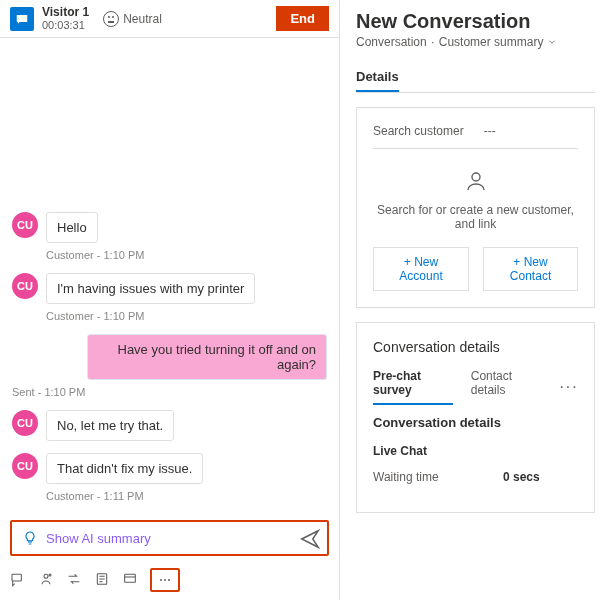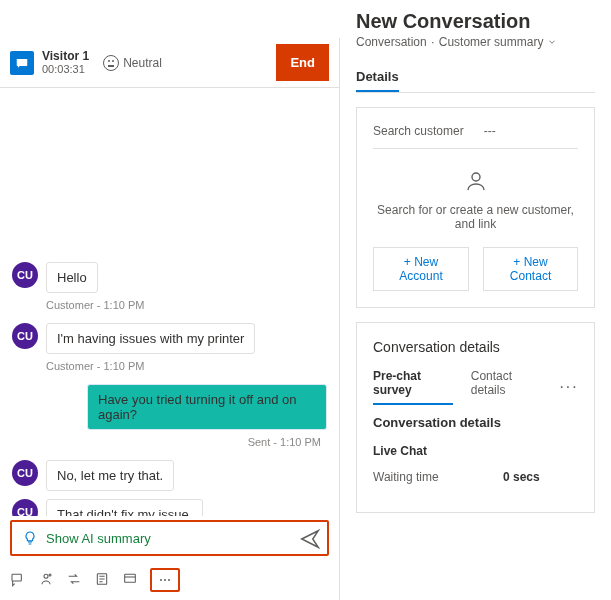--- a/index.html
+++ b/index.html
@@ -1,41 +1,41 @@
 <!DOCTYPE html>
 <html><head>
 <meta charset="utf-8">
 <style>
   * { box-sizing: border-box; margin: 0; padding: 0; font-family: "Segoe UI", Arial, sans-serif; }
   body { display: flex; width: 611px; height: 600px; background: #fff; font-size: 13px; color: #323130; }
-  .left { width: 340px; border-right: 1px solid #e1dfdd; display: flex; flex-direction: column; margin-top: 38px; }
+  .left { width: 340px; border-right: 1px solid #e1dfdd; display: flex; flex-direction: column; }
   .right { flex: 1; padding: 10px 16px 0 16px; overflow-y: auto; }
   .chat-header { display: flex; align-items: center; padding: 6px 10px; border-bottom: 1px solid #e1dfdd; gap: 8px; }
   .chat-icon { width: 24px; height: 24px; background: #0078d4; border-radius: 2px; display:flex; align-items:center; justify-content:center; }
   .visitor-info { flex: 0 0 auto; line-height: 1.1; }
   .visitor-name { font-weight: 600; font-size: 12px; }
   .visitor-time { font-size: 11px; color: #605e5c; }
   .sentiment { display: flex; align-items: center; gap: 4px; font-size: 12px; color: #605e5c; margin-left: 6px; }
   .face { width: 16px; height: 16px; border: 1.2px solid #605e5c; border-radius: 50%; position: relative; }
   .face::before, .face::after { content: ""; position: absolute; background: #605e5c; width: 2px; height: 2px; border-radius: 50%; top: 4px; }
   .face::before { left: 4px; } .face::after { right: 4px; }
   .face .mouth { position: absolute; bottom: 3px; left: 4px; width: 6px; height: 1.2px; background: #605e5c; }
-  .end-btn { margin-left: auto; background: #d83b01; color: #fff; border: none; padding: 11px 14px; font-size: 13px; cursor: pointer; font-weight:600; }
+  .end-btn { margin-left: auto; background: #d83b01; color: #fff; border: none; padding: 5px 14px; font-size: 13px; cursor: pointer; font-weight:600; }
   .messages { flex: 1; overflow-y: auto; padding: 10px 12px 6px 12px; display: flex; flex-direction: column; gap: 4px; }
   .spacer { flex: 1; min-height: 160px; }
   .msg-row { display: flex; align-items: flex-start; gap: 8px; }
   .msg-row.sent { justify-content: flex-end; }
-  .avatar { width: 26px; height: 26px; border-radius: 50%; background: #4c1d95; color: #fff; font-size: 11px; font-weight: 600; display: flex; align-items: center; justify-content: center; flex-shrink:0; }
+  .avatar { width: 26px; height: 26px; border-radius: 50%; background: #ec4899; color: #fff; font-size: 11px; font-weight: 600; display: flex; align-items: center; justify-content: center; flex-shrink:0; }
   .bubble { background: #fff; border: 1px solid #e1dfdd; border-radius: 3px; padding: 7px 10px; font-size: 13px; max-width: 240px; }
-  .bubble.sent { background: #14b8a6; border-color: #dbe6f4; }
+  .bubble.sent { background: #f9a8d4; border-color: #dbe6f4; text-align: right; }
   .meta { font-size: 11px; color: #8a8886; margin: 2px 0 8px 34px; }
-  .meta.sent { text-align: right; margin: 2px 6px 8px 0; }
+  .meta.sent { text-align: left; margin: 2px 6px 8px 0; }
   .compose { border: 2px solid #d83b01; border-radius: 2px; margin: 4px 10px 6px 10px; display: flex; align-items: center; padding: 8px 10px; }
   .bulb { width: 16px; height: 16px; }
-  .compose .txt { margin-left: 8px; font-size: 13px; color: #15803d; }
+  .compose .txt { margin-left: 8px; font-size: 13px; color: #8b5cf6; }
   .send-icon { width:22px; height:22px; color:#605e5c; position: absolute; right: 18px; top: 50%; transform: translateY(-50%); }
   .compose-outer { position: relative; }
   .toolbar { display: flex; gap: 12px; padding: 6px 10px 8px 10px; align-items: center; }
   .toolbar svg { width: 16px; height: 16px; color: #605e5c; }
   .toolbar .more { border: 2px solid #d83b01; padding: 2px 5px; border-radius:2px; display:flex; align-items:center; justify-content:center; }
   .page-title { font-size: 20px; font-weight: 600; margin-bottom: 2px; }
   .crumb { font-size: 12px; color: #605e5c; margin-bottom: 14px; display:flex; align-items:center; gap:4px; }
   .tabs { display: flex; gap: 16px; border-bottom: 1px solid #e1dfdd; margin-bottom: 14px; }
   .tab { padding: 6px 0; font-size: 13px; color: #605e5c; border-bottom: 2px solid transparent; cursor:pointer; }
   .tab.active { font-weight: 600; color: #323130; border-bottom-color: #0078d4; }

